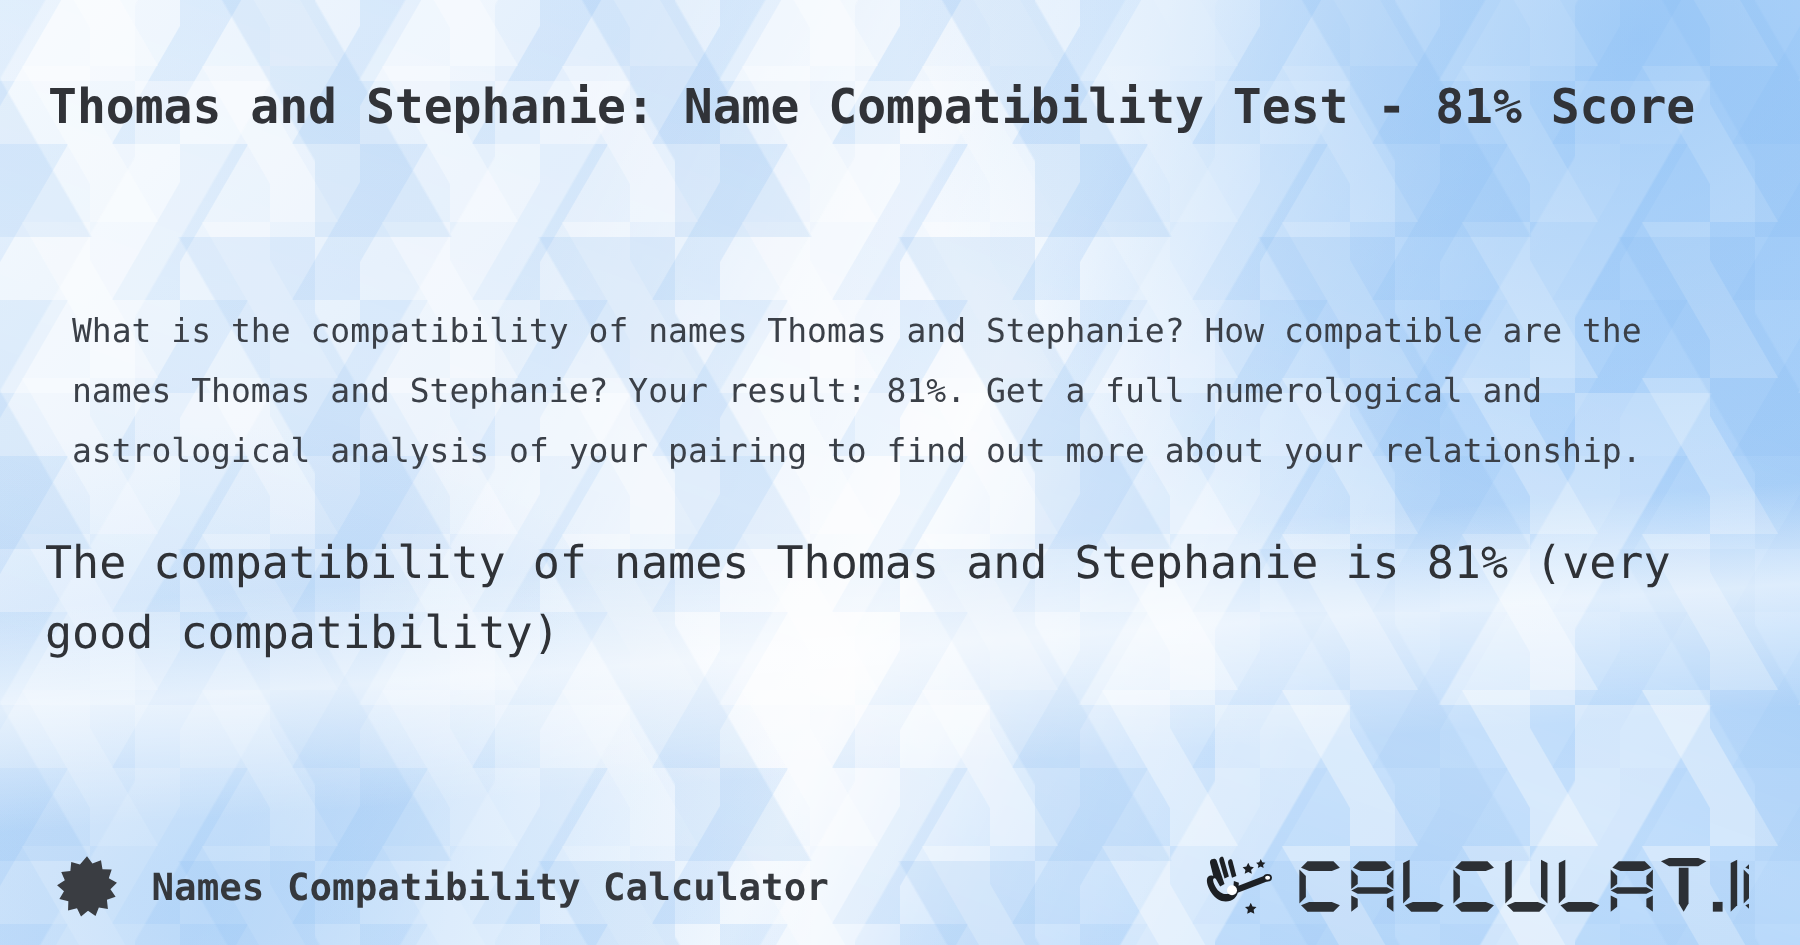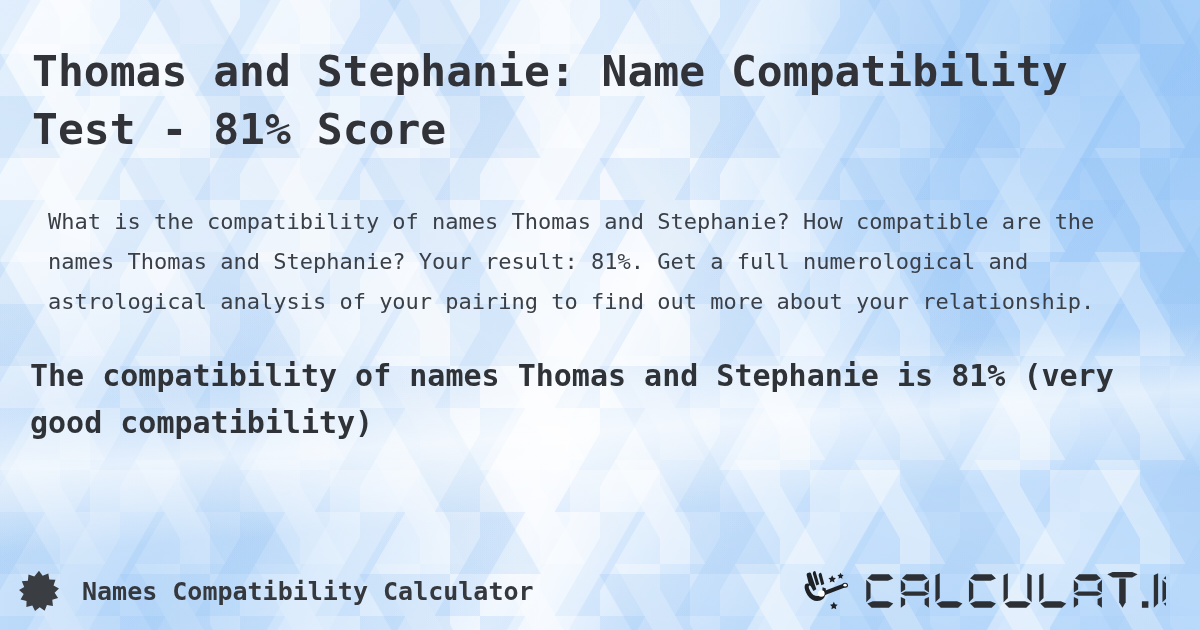--- a/index.html
+++ b/index.html
@@ -93,21 +93,21 @@
     z-index: 5;
     padding: 0;
   }
 
   #page-title {
     position: absolute;
     left: 32px;
     top: 42px;
     width: 1140px;
     margin: 0;
-    font-size: 43px;
+    font-size: 32px;
     line-height: 58px;
     font-weight: bold;
     letter-spacing: 0px;
     color: #313338;
     font-family: "DejaVu Sans Mono", "Liberation Mono", monospace;
   }
 
   #description {
     position: absolute;
     left: 32px;
@@ -122,36 +122,36 @@
   }
 
   #result-heading {
     position: absolute;
     left: 30px;
     top: 352px;
     width: 1150px;
     margin: 0;
     font-size: 30px;
     line-height: 47px;
-    font-weight: bold;
+    font-weight: normal;
     color: #2f3237;
     font-family: "DejaVu Sans Mono", "Liberation Mono", monospace;
   }
 
   
   #footer {
     position: absolute;
     left: 0;
     top: 552px;
     width: 1200px;
     height: 78px;
     display: flex;
     align-items: center;
     justify-content: space-between;
-    padding: 0 34px 0 18px;
+    padding: 0 34px 0 37px;
     box-sizing: border-box;
   }
   .brand {
     display: flex;
     align-items: center;
     gap: 22px;
   }
   .star-icon {
     width: 42px;
     height: 42px;

